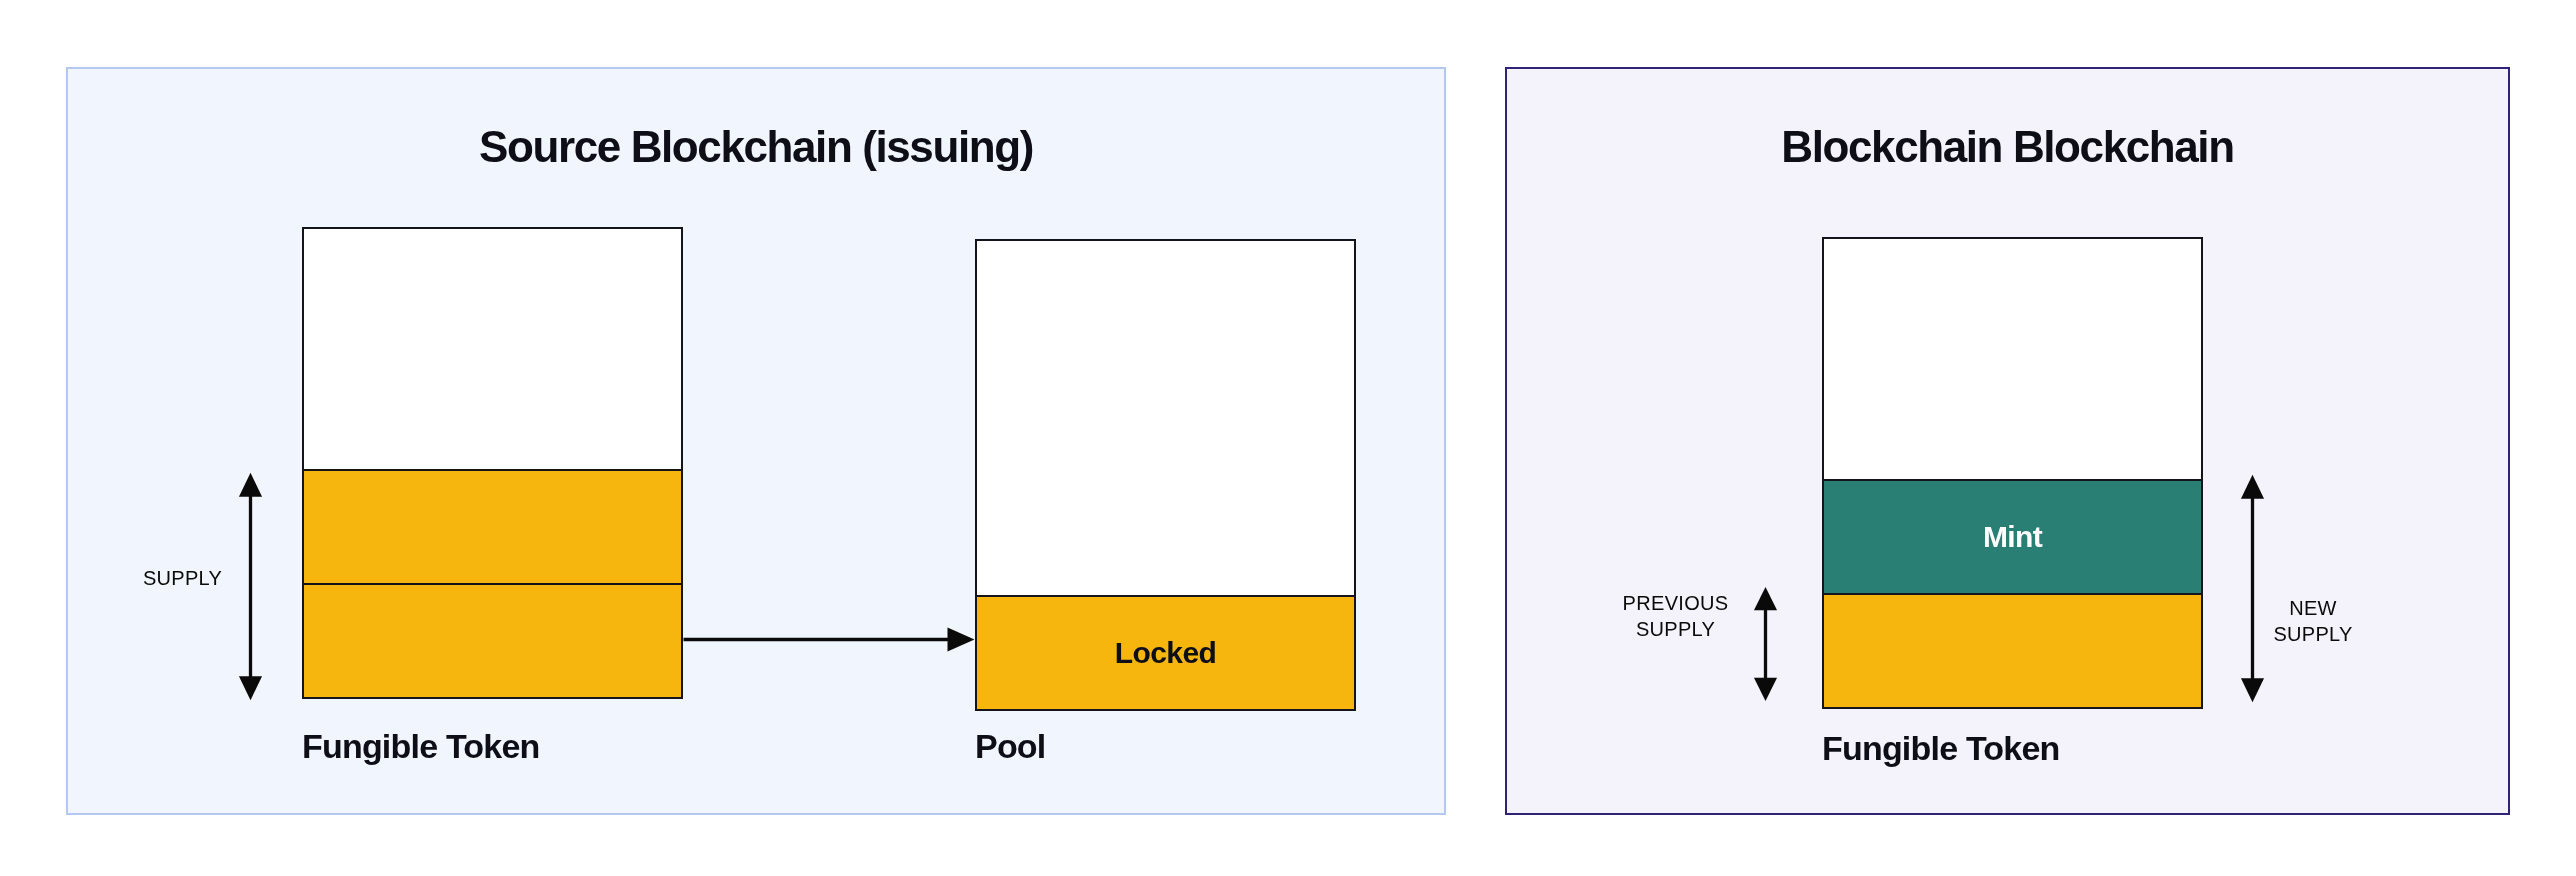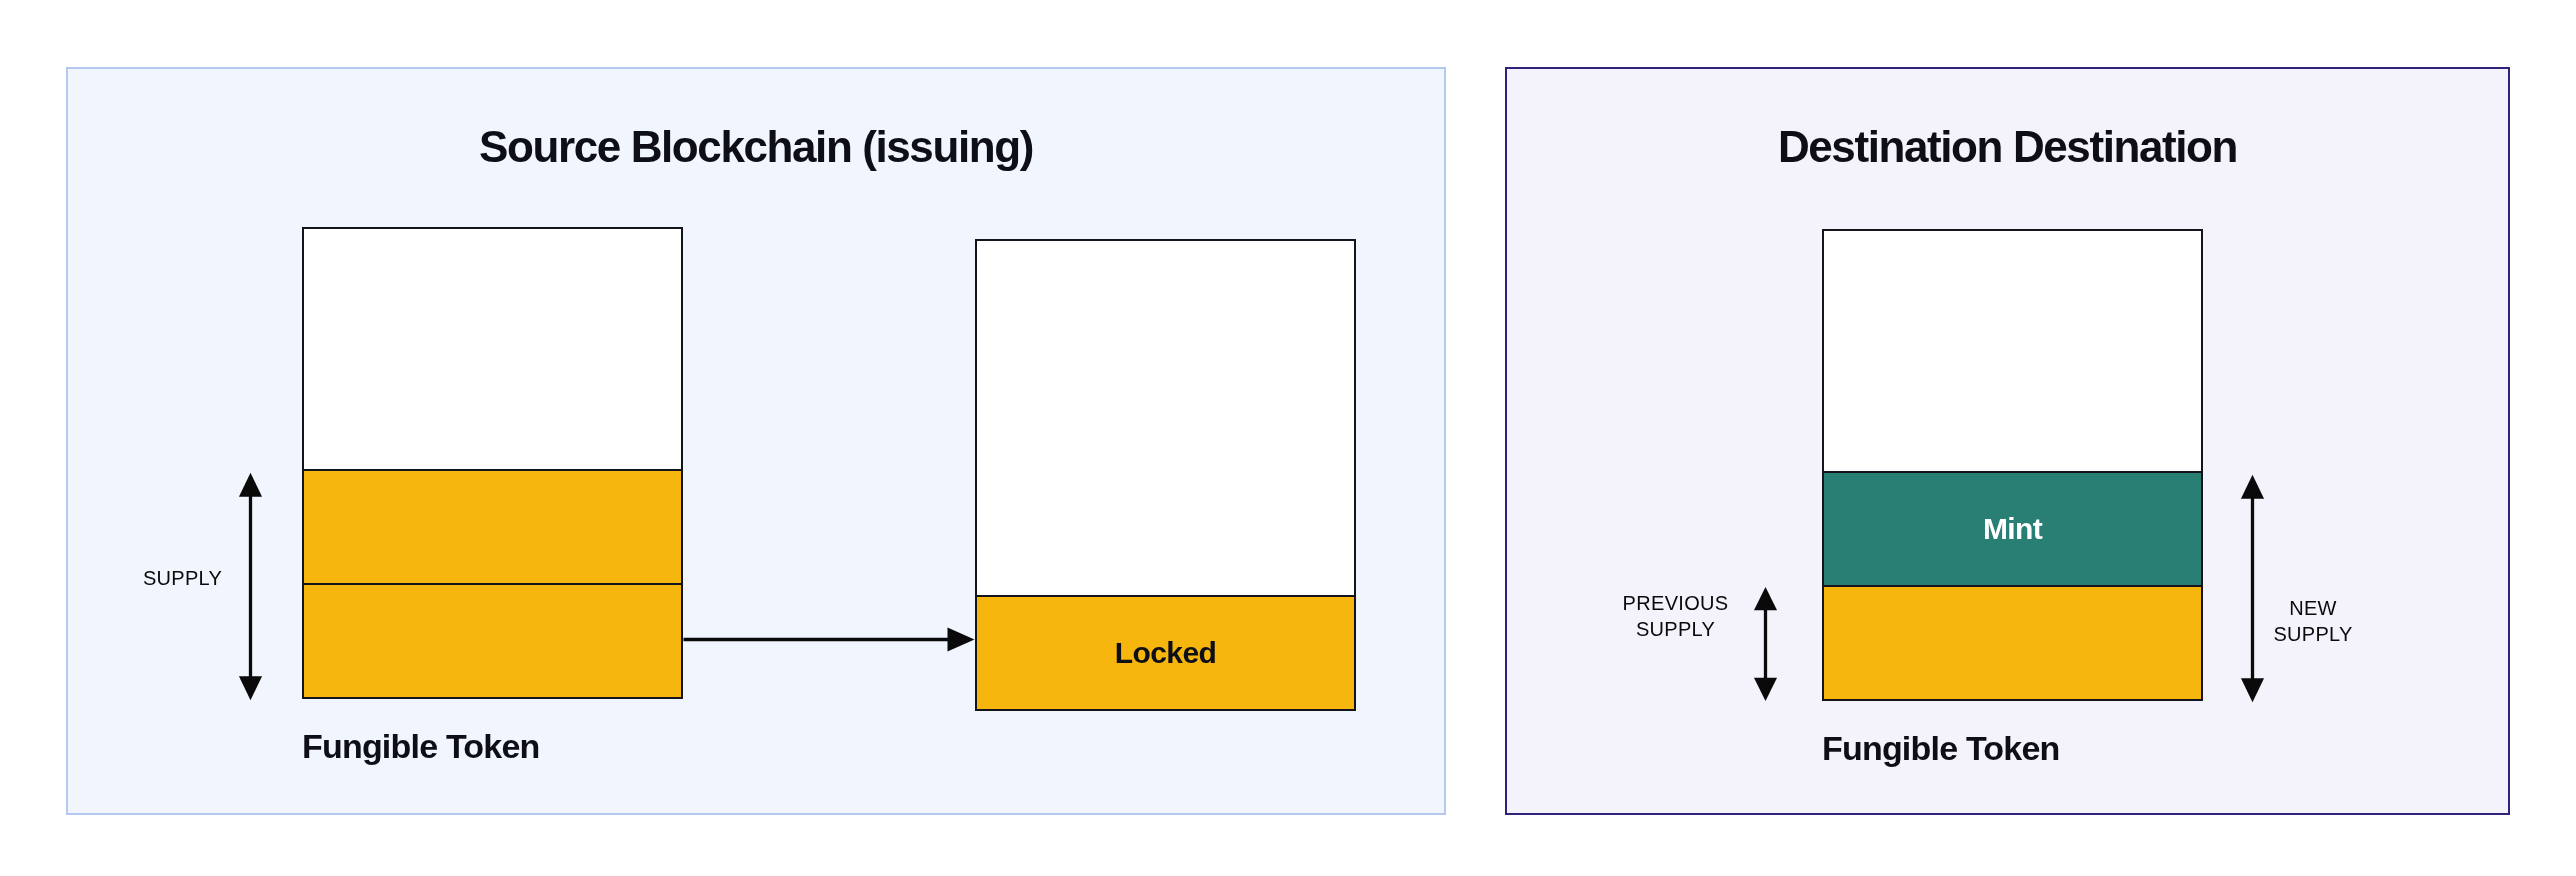--- a/index.html
+++ b/index.html
@@ -95,27 +95,28 @@
       <span class="inner-label">Locked</span>
     </div>
   </div>
 
   <svg class="arrow" style="left:615px; top:554px;" width="292" height="33" viewBox="0 0 529 60" aria-hidden="true">
     <line x1="0" y1="30" x2="484" y2="30" stroke="currentColor" stroke-width="6"></line>
     <polygon points="529,30 480,8 480,52" fill="currentColor"></polygon>
   </svg>
 
   <div class="box-label" style="left:234px; top:658px;">Fungible Token</div>
+  <div class="box-label" style="left:907px; top:658px;">Pool</div>
 </section>
 
 <section class="panel dest">
 
-  <h2 class="panel-title">Destination Destination</h2>
+  <h2 class="panel-title">Blockchain Blockchain</h2>
 
-  <div class="box" style="left:315px; top:160px;text-align:right;">
+  <div class="box" style="left:315px; top:168px;text-align:right;">
     <div class="seg empty"></div>
     <div class="seg unit teal labelled">
       <span class="inner-label on-teal">Mint</span>
     </div>
     <div class="seg unit amber"></div>
   </div>
 
   <svg class="arrow" style="left:242px; top:518px;" width="33" height="114" viewBox="0 0 60 207" aria-hidden="true">
     <line x1="30" y1="34" x2="30" y2="173" stroke="currentColor" stroke-width="6"></line>
     <polygon points="30,0 51,42 9,42" fill="currentColor"></polygon>

